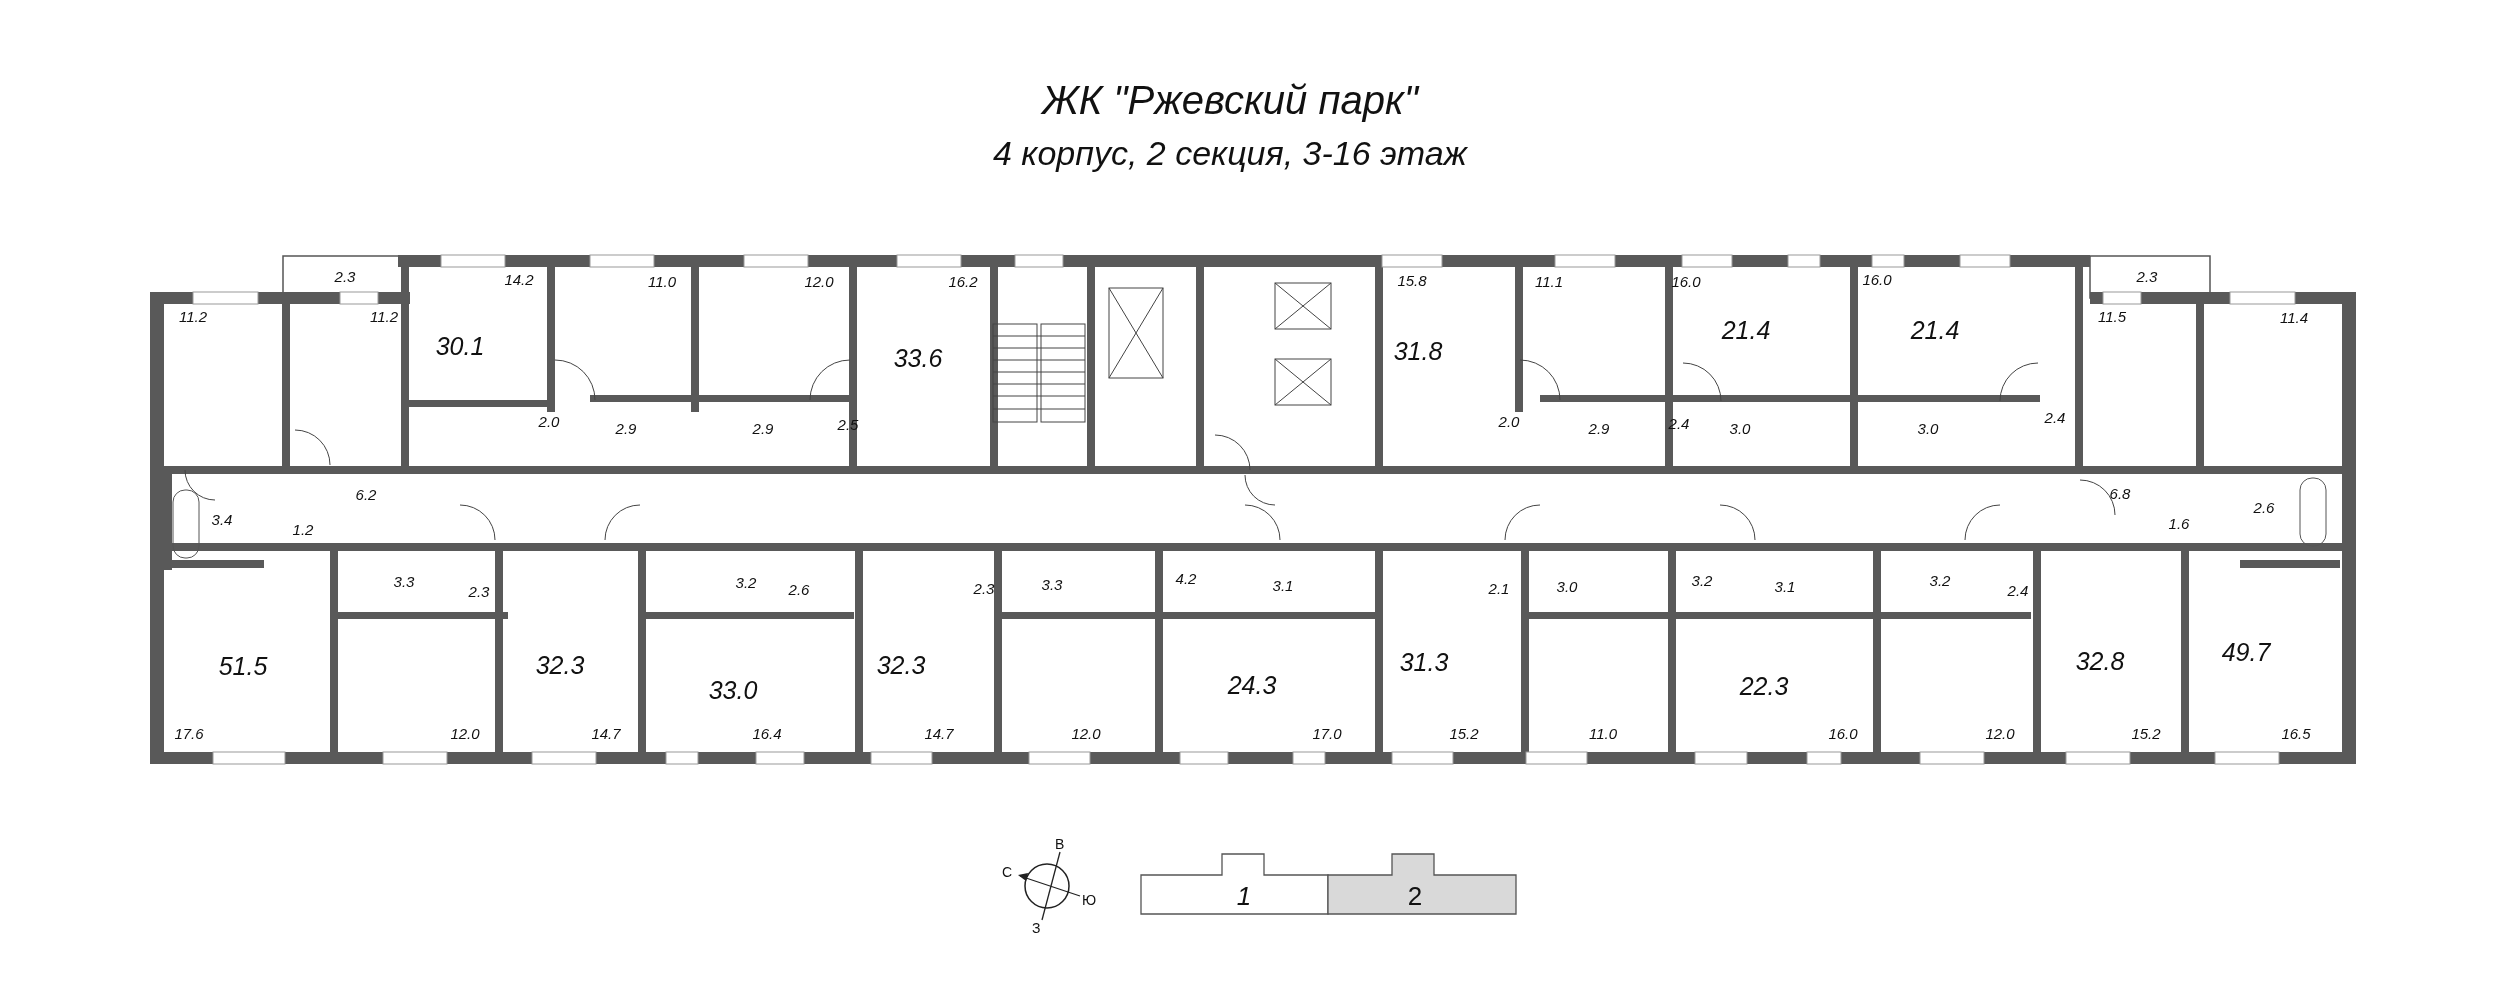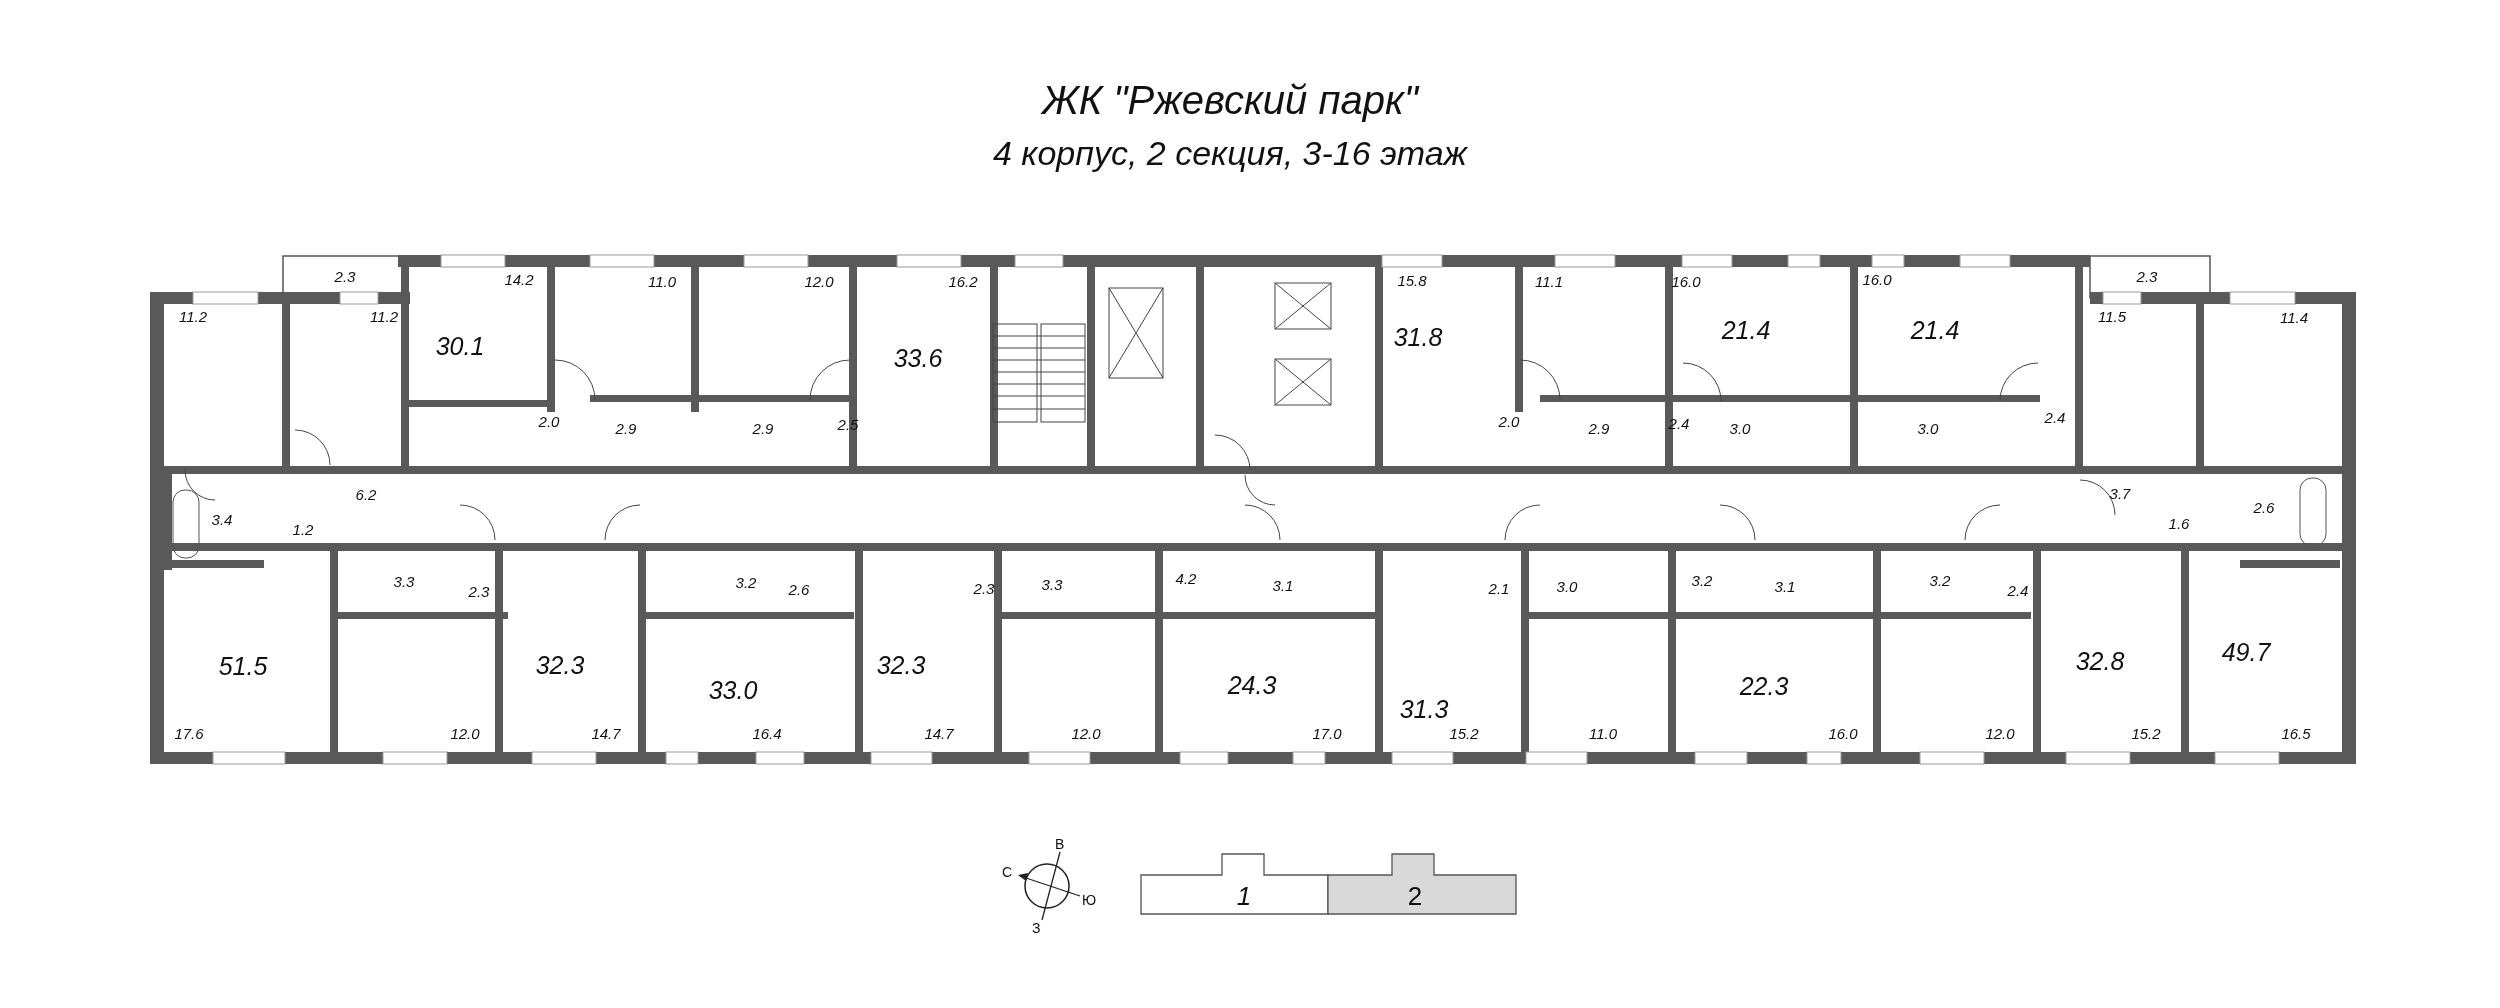--- a/index.html
+++ b/index.html
@@ -166,29 +166,29 @@
 
   <g fill="none" stroke="#555" stroke-width="1">
     <rect x="173" y="490" width="26" height="68" rx="12"></rect>
     <rect x="2300" y="478" width="26" height="68" rx="12"></rect>
   </g>
 </svg>
 
 <div id="labels">
     <span class="lbl big" style="left: 460px; top: 346px;">30.1</span>
     <span class="lbl big" style="left: 918px; top: 358px;">33.6</span>
-    <span class="lbl big" style="left: 1418px; top: 337px; text-align: center;">31.8</span>
+    <span class="lbl big" style="left: 1418px; top: 351px; text-align: center;">31.8</span>
     <span class="lbl big" style="left: 1746px; top: 330px;">21.4</span>
     <span class="lbl big" style="left: 1935px; top: 330px;">21.4</span>
     <span class="lbl big" style="left: 243px; top: 666px;">51.5</span>
     <span class="lbl big" style="left: 560px; top: 665px;">32.3</span>
     <span class="lbl big" style="left: 733px; top: 690px;">33.0</span>
     <span class="lbl big" style="left: 901px; top: 665px;">32.3</span>
     <span class="lbl big" style="left: 1252px; top: 685px;">24.3</span>
-    <span class="lbl big" style="left: 1424px; top: 662px; margin-top: 47px;">31.3</span>
+    <span class="lbl big" style="left: 1424px; top: 662px;">31.3</span>
     <span class="lbl big" style="left: 1764px; top: 686px;">22.3</span>
     <span class="lbl big" style="left: 2100px; top: 661px;">32.8</span>
     <span class="lbl big" style="left: 2246px; top: 652px;">49.7</span>
     <span class="lbl small" style="left: 345px; top: 276px;">2.3</span>
     <span class="lbl small" style="left: 193px; top: 316px;">11.2</span>
     <span class="lbl small" style="left: 384px; top: 316px;">11.2</span>
     <span class="lbl small" style="left: 519px; top: 279px;">14.2</span>
     <span class="lbl small" style="left: 662px; top: 281px;">11.0</span>
     <span class="lbl small" style="left: 819px; top: 281px;">12.0</span>
     <span class="lbl small" style="left: 963px; top: 281px;">16.2</span>
@@ -219,21 +219,21 @@
     <span class="lbl small" style="left: 984px; top: 588px;">2.3</span>
     <span class="lbl small" style="left: 1052px; top: 584px;">3.3</span>
     <span class="lbl small" style="left: 1186px; top: 578px; font-style: italic;">4.2</span>
     <span class="lbl small" style="left: 1283px; top: 585px;">3.1</span>
     <span class="lbl small" style="left: 1499px; top: 588px;">2.1</span>
     <span class="lbl small" style="left: 1567px; top: 586px;">3.0</span>
     <span class="lbl small" style="left: 1702px; top: 580px;">3.2</span>
     <span class="lbl small" style="left: 1785px; top: 586px;">3.1</span>
     <span class="lbl small" style="left: 1940px; top: 580px;">3.2</span>
     <span class="lbl small" style="left: 2018px; top: 590px;">2.4</span>
-    <span class="lbl small" style="left: 2120px; top: 493px;">3.7</span>
+    <span class="lbl small" style="left: 2120px; top: 493px;">6.8</span>
     <span class="lbl small" style="left: 2179px; top: 523px; font-style: italic;">1.6</span>
     <span class="lbl small" style="left: 2264px; top: 507px;">2.6</span>
     <span class="lbl small" style="left: 189px; top: 733px;">17.6</span>
     <span class="lbl small" style="left: 465px; top: 733px;">12.0</span>
     <span class="lbl small" style="left: 606px; top: 733px;">14.7</span>
     <span class="lbl small" style="left: 767px; top: 733px;">16.4</span>
     <span class="lbl small" style="left: 939px; top: 733px;">14.7</span>
     <span class="lbl small" style="left: 1086px; top: 733px;">12.0</span>
     <span class="lbl small" style="left: 1327px; top: 733px;">17.0</span>
     <span class="lbl small" style="left: 1464px; top: 733px;">15.2</span>

